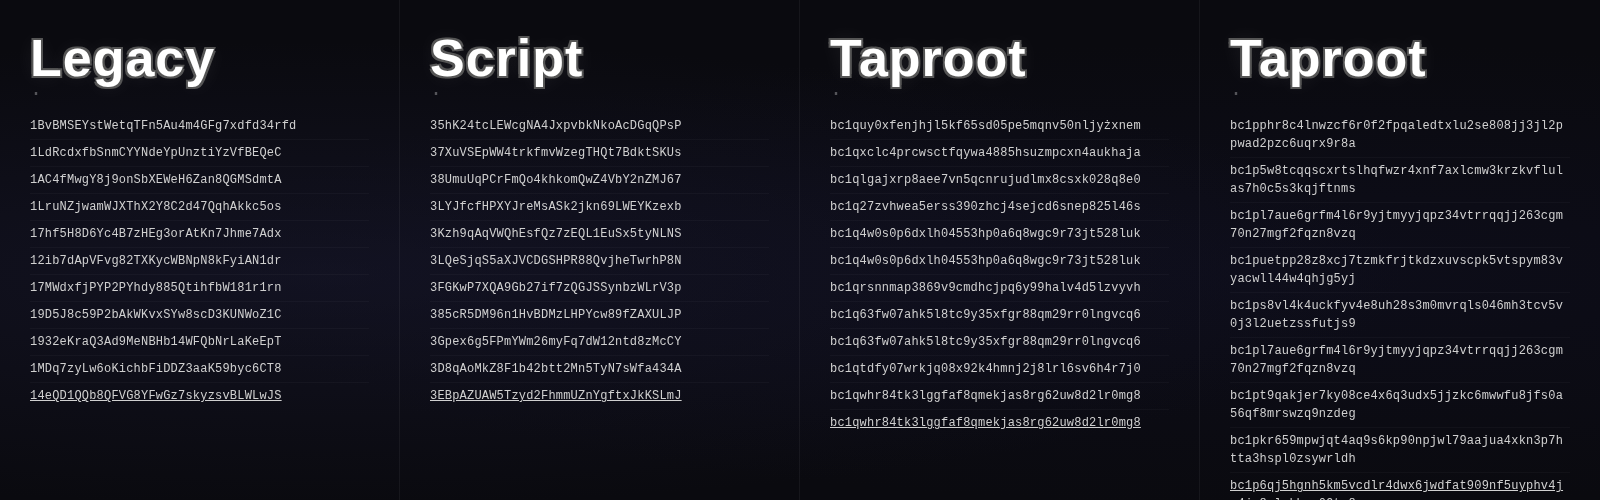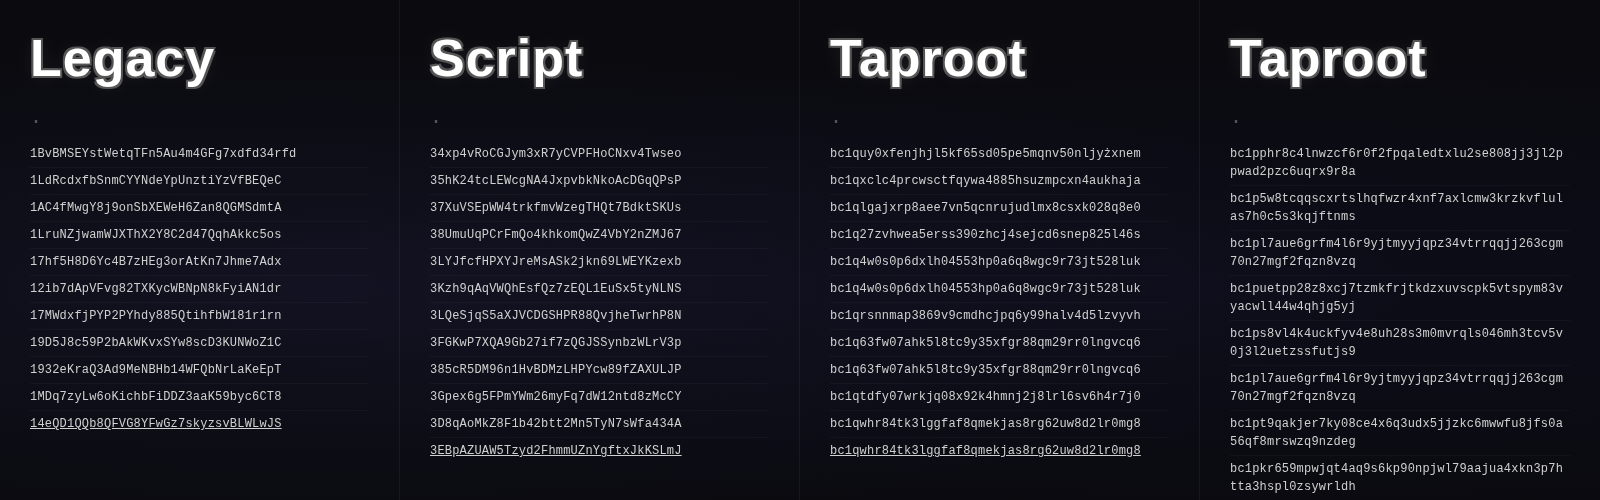--- a/index.html
+++ b/index.html
@@ -36,21 +36,20 @@
       font-family: 'Arial Black', Arial, sans-serif;
       font-size: 52px;
       font-weight: 900;
       color: #ffffff;
       text-shadow:
         -2px -2px 0 #555,
         2px -2px 0 #555,
         -2px 2px 0 #555,
         2px 2px 0 #555,
         0 0 20px rgba(255,255,255,0.1);
-      margin-bottom: 28px;
       letter-spacing: 1px;
       line-height: 1.1;
     }
 
     .address-list {
       list-style: none;
     }
 
     .address-item {
       font-size: 12px;
@@ -101,21 +100,20 @@
         <li class="address-item">1932eKraQ3Ad9MeNBHb14WFQbNrLaKeEpT</li>
         <li class="address-item">1MDq7zyLw6oKichbFiDDZ3aaK59byc6CT8</li>
         <li class="address-item">14eQD1QQb8QFVG8YFwGz7skyzsvBLWLwJS</li>
       </ul>
     </div>
     <div class="column">
       <div class="column-title-wrap">
         <div class="column-title">Script</div>
       </div>
       <ul class="address-list">
-        <li class="address-item">34xp4vRoCGJym3xR7yCVPFHoCNxv4Twseo</li>
         <li class="address-item">35hK24tcLEWcgNA4JxpvbkNkoAcDGqQPsP</li>
         <li class="address-item">37XuVSEpWW4trkfmvWzegTHQt7BdktSKUs</li>
         <li class="address-item">38UmuUqPCrFmQo4khkomQwZ4VbY2nZMJ67</li>
         <li class="address-item">3LYJfcfHPXYJreMsASk2jkn69LWEYKzexb</li>
         <li class="address-item">3Kzh9qAqVWQhEsfQz7zEQL1EuSx5tyNLNS</li>
         <li class="address-item">3LQeSjqS5aXJVCDGSHPR88QvjheTwrhP8N</li>
         <li class="address-item">3FGKwP7XQA9Gb27if7zQGJSSynbzWLrV3p</li>
         <li class="address-item">385cR5DM96n1HvBDMzLHPYcw89fZAXULJP</li>
         <li class="address-item">3Gpex6g5FPmYWm26myFq7dW12ntd8zMcCY</li>
         <li class="address-item">3D8qAoMkZ8F1b42btt2Mn5TyN7sWfa434A</li>

